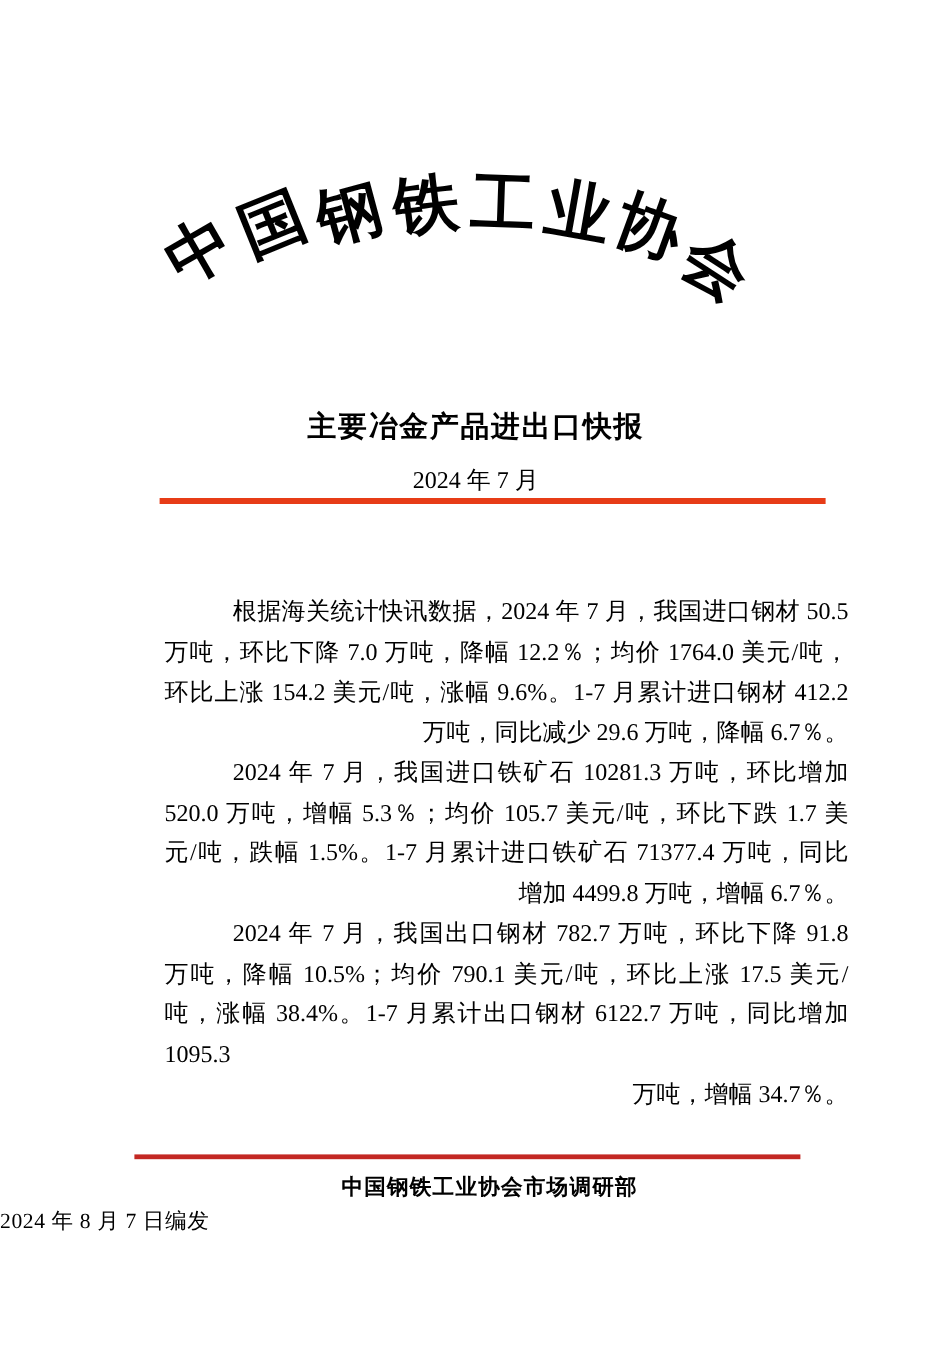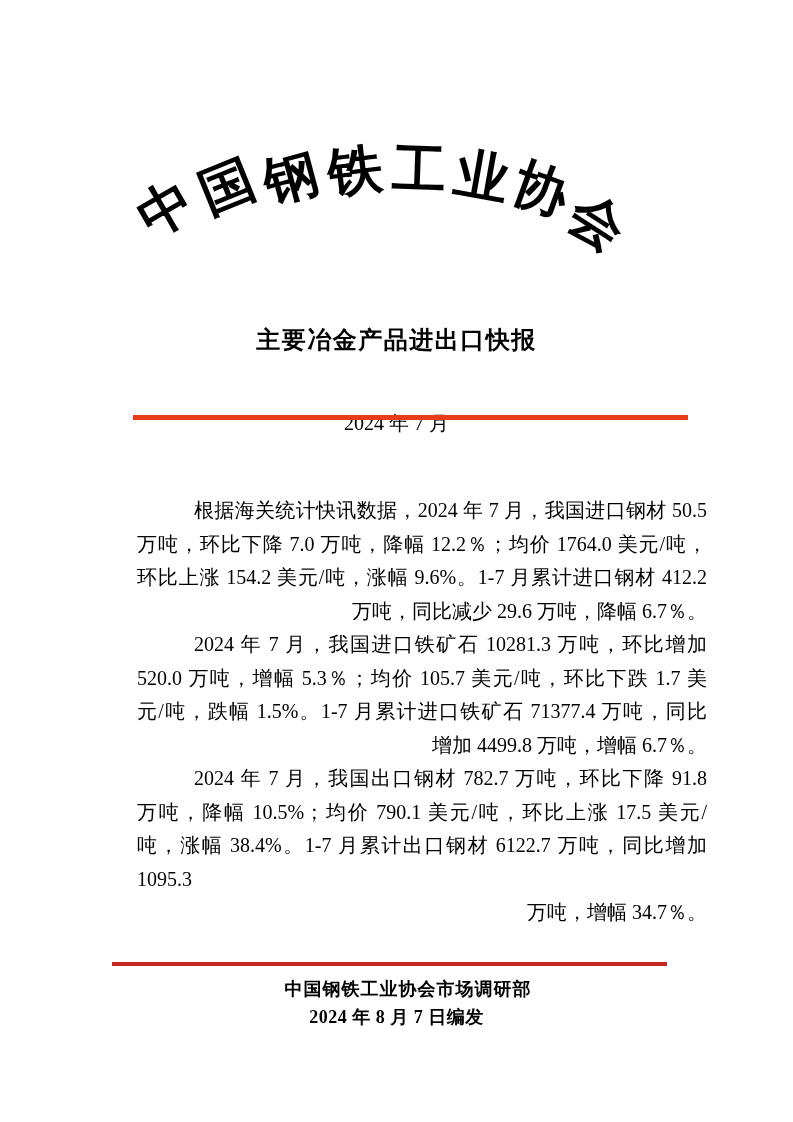--- a/index.html
+++ b/index.html
@@ -27,30 +27,30 @@
     font-size: 54px;
     font-weight: bold;
     line-height: 1;
     transform-origin: center center;
     white-space: nowrap;
   }
   .doc-title {
     position: absolute;
     left: 0; right: 0;
     top: 323px;
-    margin: 1px;
+    margin: 16px;
     text-align: center;
     font-size: 24px;
     font-weight: bold;
     letter-spacing: 1.5px;
   }
   .doc-date {
     position: absolute;
     left: 0; right: 0;
-    top: 410px;
+    top: 387px;
     text-align: center;
     font-size: 20px;
     font-weight: normal;
   }
   .rule {
     position: absolute;
   }
   .rule-top {
     left: 133px;
     top: 415px;
@@ -89,23 +89,22 @@
     text-align: center;
     font-size: 18px;
     font-weight: bold;
     letter-spacing: 1px;
     padding-left: 23px;
   }
   .footer-date {
     position: absolute;
     left: 0; right: 0;
     top: 1005px;
-    text-align: center;
     font-size: 18px;
-    font-weight: bold;
+    font-weight: normal;
     letter-spacing: 0.5px;
   }
 </style>
 </head>
 <body>
 
 <div class="page" style="background: rgb(255, 255, 255); color: rgb(0, 0, 0);">
 
   <div class="arc-header" id="arc-header">
       <span class="arc-char" style="left: 166px; top: 209px; transform: translate(-50%, -50%) rotate(-30deg);">中</span>

